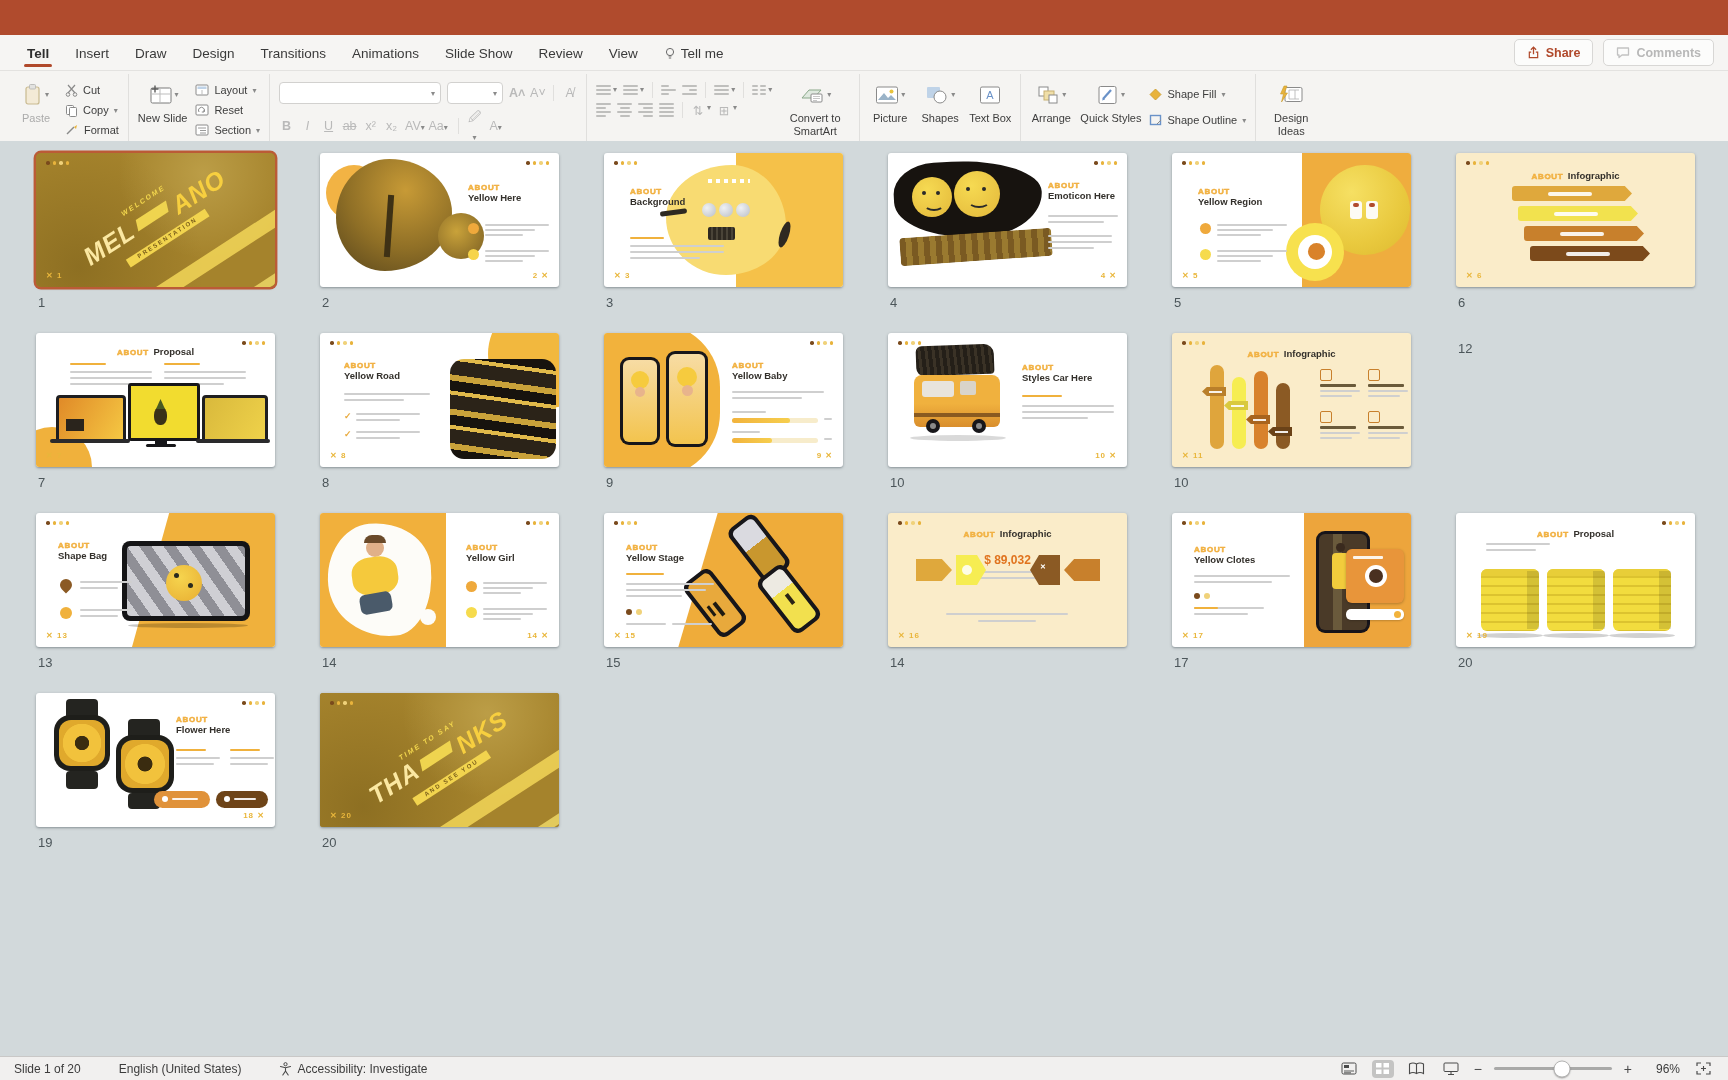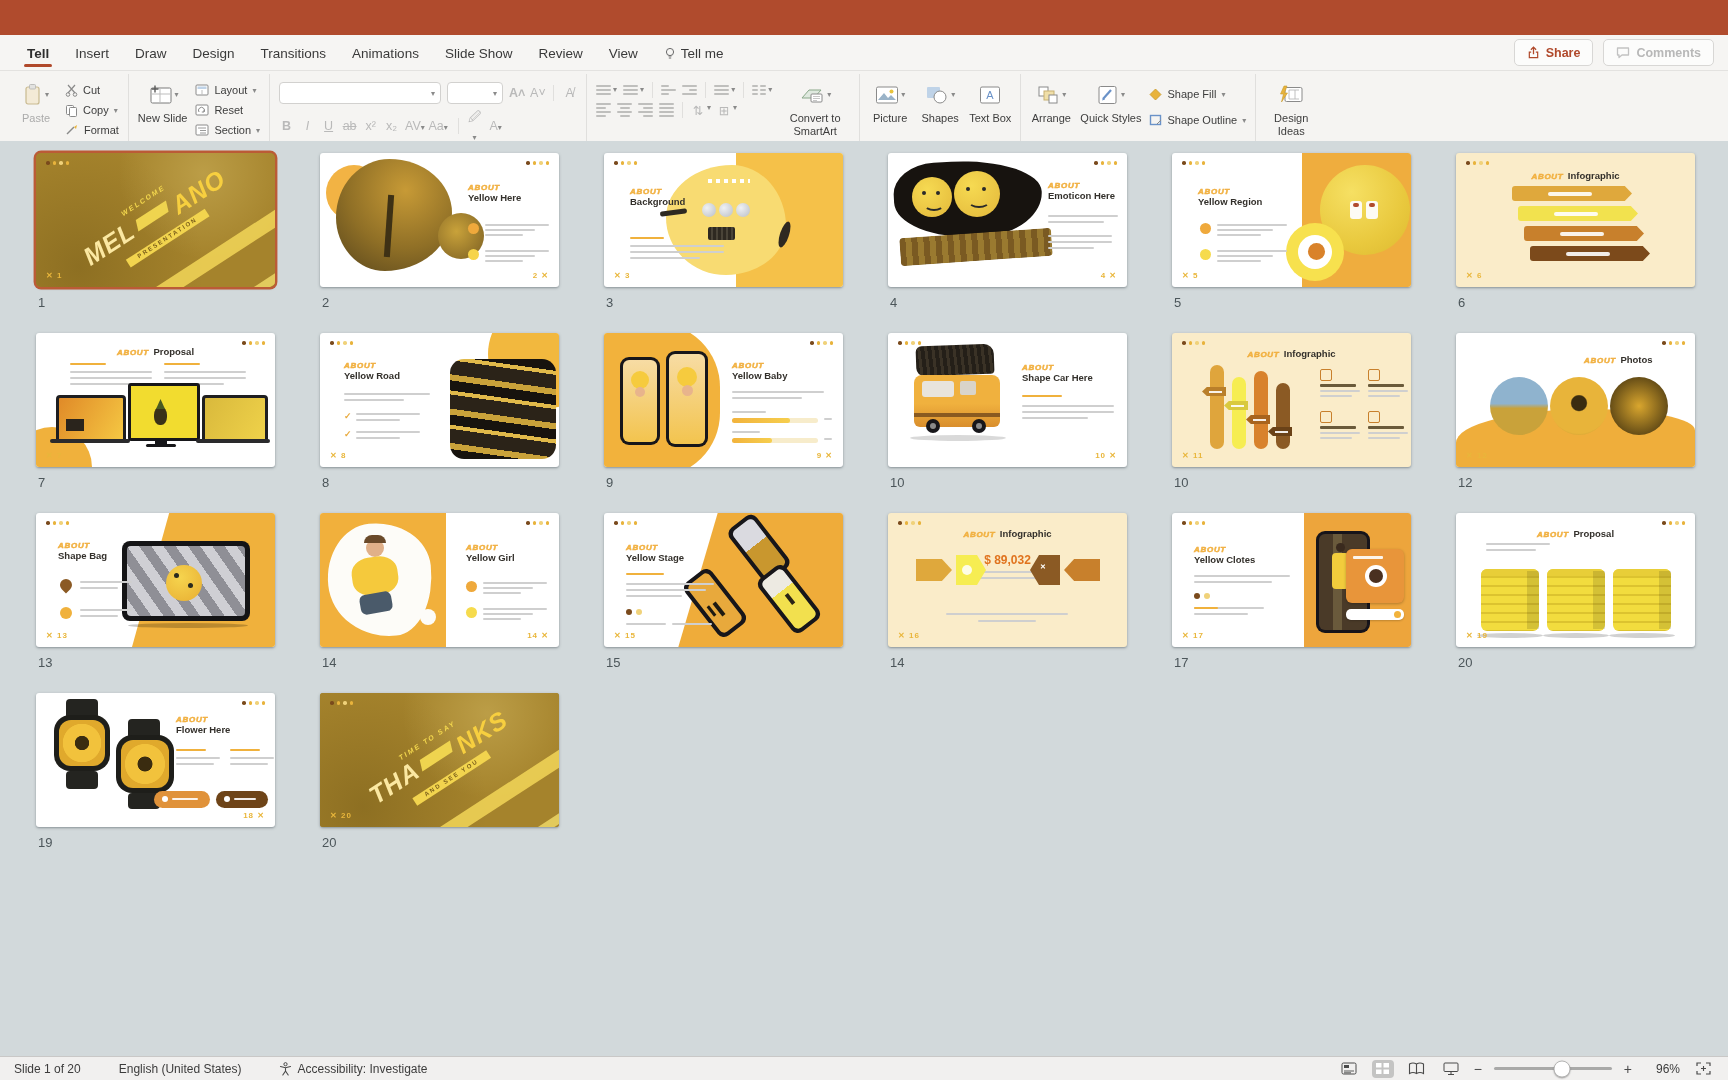--- a/index.html
+++ b/index.html
@@ -33,21 +33,21 @@
   .sep-sm{width:1px;height:16px;background:#E0DFDD;margin:0 2px;}
   svg{display:block;}
   
   .canvas{position:absolute;left:0;top:141px;right:0;bottom:23px;background:#D2D9DB;overflow:hidden;}
   .grid{position:absolute;left:36px;top:12px;display:grid;grid-template-columns:repeat(6,239px);column-gap:45px;row-gap:23px;}
   .cell{width:239px;}
   .thumb{position:relative;width:239px;height:134px;background:#FFF;border-radius:3px;
     box-shadow:0 1px 2.5px rgba(60,72,80,.5);overflow:hidden;cursor:pointer;}
   .cell.selected .thumb{box-shadow:0 0 0 2.4px #BB5B36,0 1px 3px rgba(60,72,80,.5);border-radius:5px;}
   .slide-num{margin:8px 0 0 2px;font-size:13px;color:#4C565A;}
-  .s-about{font-size:8px;font-weight:800;font-style:italic;letter-spacing:.7px;color:#F5BD45;
+  .s-about{font-size:8px;font-weight:800;letter-spacing:.7px;color:#F5BD45;
     -webkit-text-stroke:.5px #EFA93C;text-transform:uppercase;}
   .s-main{font-size:9.5px;font-weight:800;color:#33302B;line-height:1.2;white-space:nowrap;}
   .s-inline{position:absolute;left:0;width:100%;text-align:center;}
   .s-inline .s-about{display:inline;}
   .s-dots{position:absolute;display:flex;gap:3px;z-index:5;}
   .s-dots.tl{left:10px;top:8px;}  .s-dots.tr{right:10px;top:8px;}
   .s-dots i{width:3.5px;height:3.5px;border-radius:50%;background:#E8B33C;}
   .s-dots i:first-child{background:#7A4A1C;}  .s-dots i:nth-child(3){background:#F0D27A;}
   .s-badge{position:absolute;font-size:8px;font-weight:800;color:#E9B63B;letter-spacing:1px;z-index:5;}
   .s-badge.bl{left:10px;bottom:7px;}  .s-badge.br{right:10px;bottom:7px;}
@@ -698,21 +698,21 @@
           <div style="position:absolute;left:34px;top:48px;width:32px;height:16px;background:#E8E4DC;border-radius:3px"></div>
           <div style="position:absolute;left:72px;top:48px;width:16px;height:14px;background:#D9D4CA;border-radius:2px"></div>
           <div style="position:absolute;left:26px;top:80px;width:86px;height:4px;background:#8A5A20"></div>
           <div style="position:absolute;left:38px;top:86px;width:14px;height:14px;border-radius:50%;background:#17161A"></div>
           <div style="position:absolute;left:84px;top:86px;width:14px;height:14px;border-radius:50%;background:#17161A"></div>
           <div style="position:absolute;left:42px;top:90px;width:6px;height:6px;border-radius:50%;background:#8A8A8A"></div>
           <div style="position:absolute;left:88px;top:90px;width:6px;height:6px;border-radius:50%;background:#8A8A8A"></div>
           <div style="position:absolute;left:22px;top:102px;width:96px;height:6px;border-radius:50%;background:rgba(0,0,0,.15)"></div>
           <div style="position:absolute;left:134px;top:30px;width:110px">
             <div class="s-about">ABOUT</div>
-            <div class="s-main">Shape Car Here</div>
+            <div class="s-main">Styles Car Here</div>
           </div>
           <div style="position:absolute;left:134px;top:62px;width:40px;height:2px;background:#F0B13C;border-radius:1px"></div>
           <div style="position:absolute;left:134px;top:72px;width:92px;height:2px;background:#CFCFCF;border-radius:1px"></div>
           <div style="position:absolute;left:134px;top:78px;width:92px;height:2px;background:#CFCFCF;border-radius:1px"></div>
           <div style="position:absolute;left:134px;top:84px;width:66px;height:2px;background:#CFCFCF;border-radius:1px"></div>
           <div class="s-badge br">10 ✕</div>
         </div>
         <div class="slide-num">10</div>
       </div>
       <div class="cell">
@@ -750,34 +750,20 @@
           <div style="position:absolute;left:148px;top:104px;width:32px;height:2px;background:#CFCFCF;border-radius:1px"></div>
           <div style="position:absolute;left:196px;top:78px;width:10px;height:10px;border:1.6px solid #C8802C;border-radius:2px"></div>
           <div style="position:absolute;left:196px;top:93px;width:36px;height:2.5px;background:#6A5A3A;border-radius:1px"></div>
           <div style="position:absolute;left:196px;top:99px;width:40px;height:2px;background:#CFCFCF;border-radius:1px"></div>
           <div style="position:absolute;left:196px;top:104px;width:32px;height:2px;background:#CFCFCF;border-radius:1px"></div>
           <div class="s-badge bl">✕ 11</div>
         </div>
         <div class="slide-num">10</div>
       </div>
       <div class="cell">
-        <div class="thumb" style="background:#FFF">
-          <div class="s-dots tr">
-            <i></i>
-            <i></i>
-            <i></i>
-            <i></i>
-          </div>
-          <div style="position:absolute;left:0;top:76px;width:239px;height:58px;background:#EFAE3B;border-radius:90% 70% 0 0/54px 34px 0 0"></div>
-          <div style="position:absolute;left:128px;top:16px"><span class="s-about">ABOUT</span> <span class="s-main">Photos</span></div>
-          <div style="position:absolute;left:34px;top:44px;width:58px;height:58px;border-radius:50%;background:linear-gradient(180deg,#8FB3CE 46%,#C9A23A 54%)"></div>
-          <div style="position:absolute;left:94px;top:44px;width:58px;height:58px;border-radius:50%;background:radial-gradient(circle at 50% 45%,#3A2C10 17%,#E8B43A 20% 70%,#8A6A24)"></div>
-          <div style="position:absolute;left:154px;top:44px;width:58px;height:58px;border-radius:50%;background:radial-gradient(circle at 50% 50%,#D9A62E,#5A4414 78%)"></div>
-          <div class="s-badge bl">✕ 12</div>
-        </div>
         <div class="slide-num">12</div>
       </div>
       <div class="cell">
         <div class="thumb" style="background:#FFF">
           <div class="s-dots tl">
             <i></i>
             <i></i>
             <i></i>
             <i></i>
           </div>

